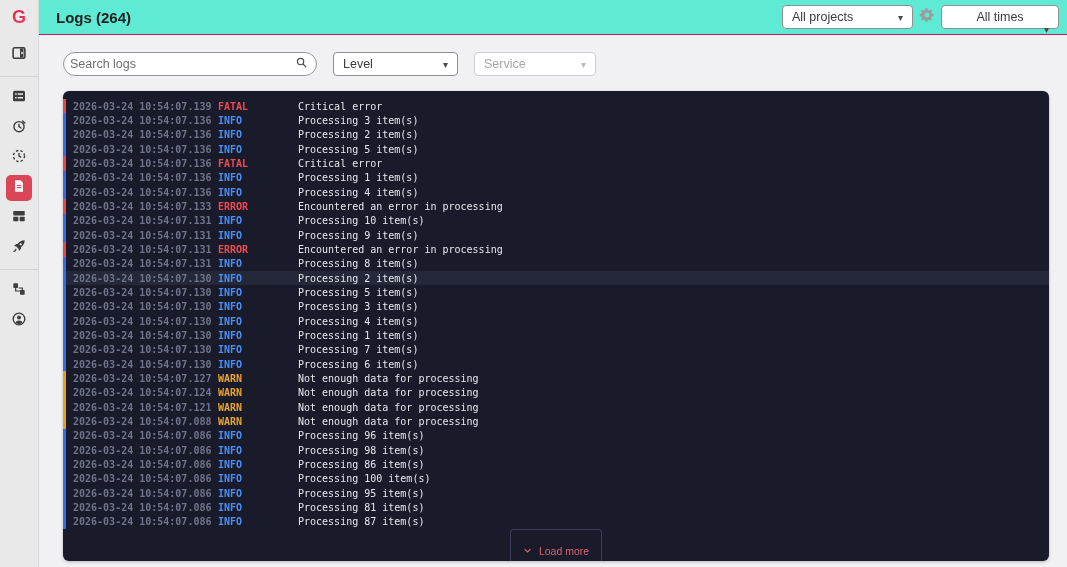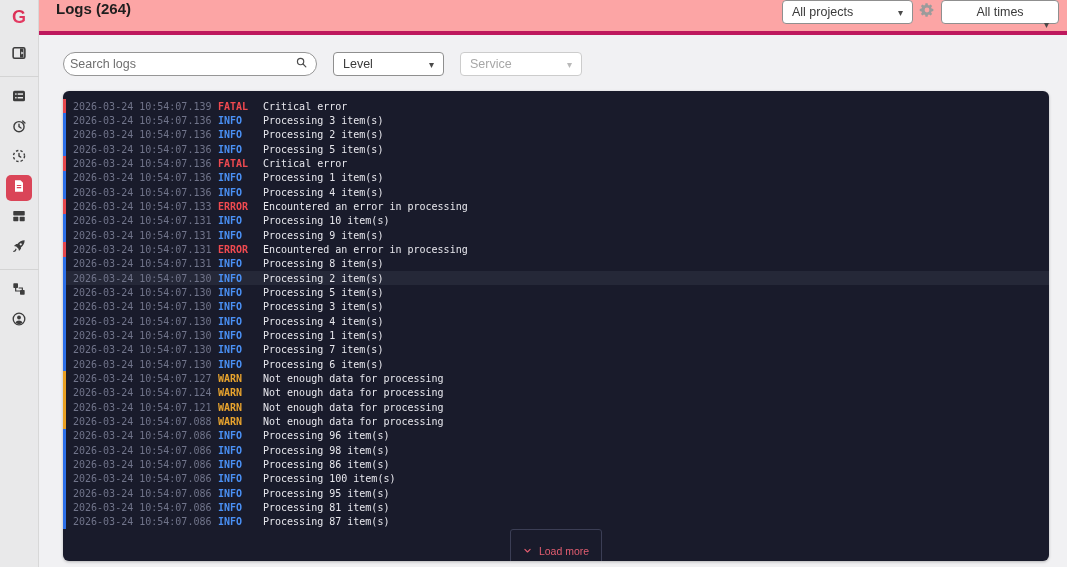--- a/index.html
+++ b/index.html
@@ -14,56 +14,56 @@
     background:linear-gradient(180deg,#d6274d,#e8426b); -webkit-background-clip:text; background-clip:text;
     -webkit-text-fill-color:transparent; }
   .nav-item { width:26px; height:26px; display:flex; align-items:center; justify-content:center;
     margin:2px 0; border-radius:5px; cursor:pointer; }
   .nav-item svg { width:16px; height:16px; }
   .nav-item.active { background:#da4558; }
   .side-divider { width:39px; height:1px; background:#d4d4d4; margin:6px 0; }
 
   
   .main { flex:1; display:flex; flex-direction:column; }
-  .topbar { height:35px; background:#fca5a5; border-bottom:4px solid #be185d;
-    display:flex; align-items:flex-start; padding:0 9px 0 17px; flex-shrink:0; }
+  .topbar { height:35px; background:#5eead4; border-bottom:1px solid #be185d;
+    display:flex; align-items:center; padding:0 9px 0 17px; flex-shrink:0; }
   .page-title { font-size:15px; font-weight:700; color:#1f1f1f; }
   .topbar-right { margin-left:auto; display:flex; align-items:center; }
   .select-box { height:24px; background:#fff; border:1px solid #8f8f8f; border-radius:4px;
     display:flex; align-items:center; padding:4px 9px; font-size:12.5px; color:#3a3a3a; cursor:pointer; }
   .select-box .caret { margin-left:auto; font-size:10px; color:#4a4a4a; padding-left:10px; }
   .sel-projects { width:131px; }
   .sel-times { width:118px;flex-direction:column; }
   .gear-btn { width:28px; height:24px; display:flex; align-items:center; justify-content:center; cursor:pointer; }
   .gear-btn svg { width:16px; height:16px; }
 
   
   .content { flex:1; padding:17px 19px 0 24px; }
   .filters { display:flex; align-items:center; }
   .search-box { width:254px; height:24px; background:#fff; border:1px solid #969696; border-radius:12px;
     display:flex; align-items:center; padding:0 8px 0 6px; margin-right:16px; }
   .search-box input { border:none; outline:none; flex:1; font-size:12.5px; color:#333;
     font-family:"Liberation Sans",sans-serif; background:transparent; }
   .search-box input::placeholder { color:#6f6f6f; }
   .search-box svg { width:13px; height:13px; flex-shrink:0; }
-  .sel-level { width:111px; margin-right:16px; }
+  .sel-level { width:125px; margin-right:16px; }
   .sel-service { width:122px; border-color:#cccccc; color:#a7a7a7; cursor:default; }
   .sel-service .caret { color:#b9b9b9; }
 
   
   .log-panel { margin-top:15px; width:986px; height:470px; background:#191b2b; border-radius:6px;
     padding:8px 0 0 0; box-shadow:0 1px 3px rgba(0,0,0,.25); overflow:hidden;
     display:flex; flex-direction:column; }
   .log-list { flex:0 0 auto; }
   .log-row { height:14.33px; display:flex; align-items:center; border-left:3px solid transparent;
     font-family:"DejaVu Sans Mono", monospace; font-size:10px; white-space:nowrap; cursor:pointer; }
   .log-row.highlighted { background:#252838; }
-  .log-ts { color:#70748a; padding-left:7px; width:152px; flex-shrink:0; }
+  .log-ts { color:#70748a; padding-left:7px; width:152px; flex-shrink:0;font-weight:bold; }
   .log-level { width:45px; font-weight:700; flex-shrink:0; }
-  .log-msg { color:#e7e7ed; }
+  .log-msg { color:#e7e7ed;margin-left:35px; }
   .lvl-info  { border-left-color:#2c6fe8; }  .lvl-info  .log-level { color:#4a90f4; }
   .lvl-fatal { border-left-color:#e5484d; }  .lvl-fatal .log-level { color:#ef4a50; }
   .lvl-error { border-left-color:#e5484d; }  .lvl-error .log-level { color:#ef4a50; }
   .lvl-warn  { border-left-color:#e8a023; }  .lvl-warn  .log-level { color:#e9a42e; }
 
   .load-more-wrap { flex:1; display:flex; align-items:center; justify-content:center; padding-bottom:5px; }
   .load-more-btn { background:transparent; border:1px solid #3b3e55; border-radius:3px; color:#e25d70;
     font-size:10.5px; font-family:"Liberation Sans",sans-serif; padding:15px 12px;
     display:flex; align-items:center; gap:7px; cursor:pointer; }
   .load-more-btn svg { width:9px; height:9px; }

